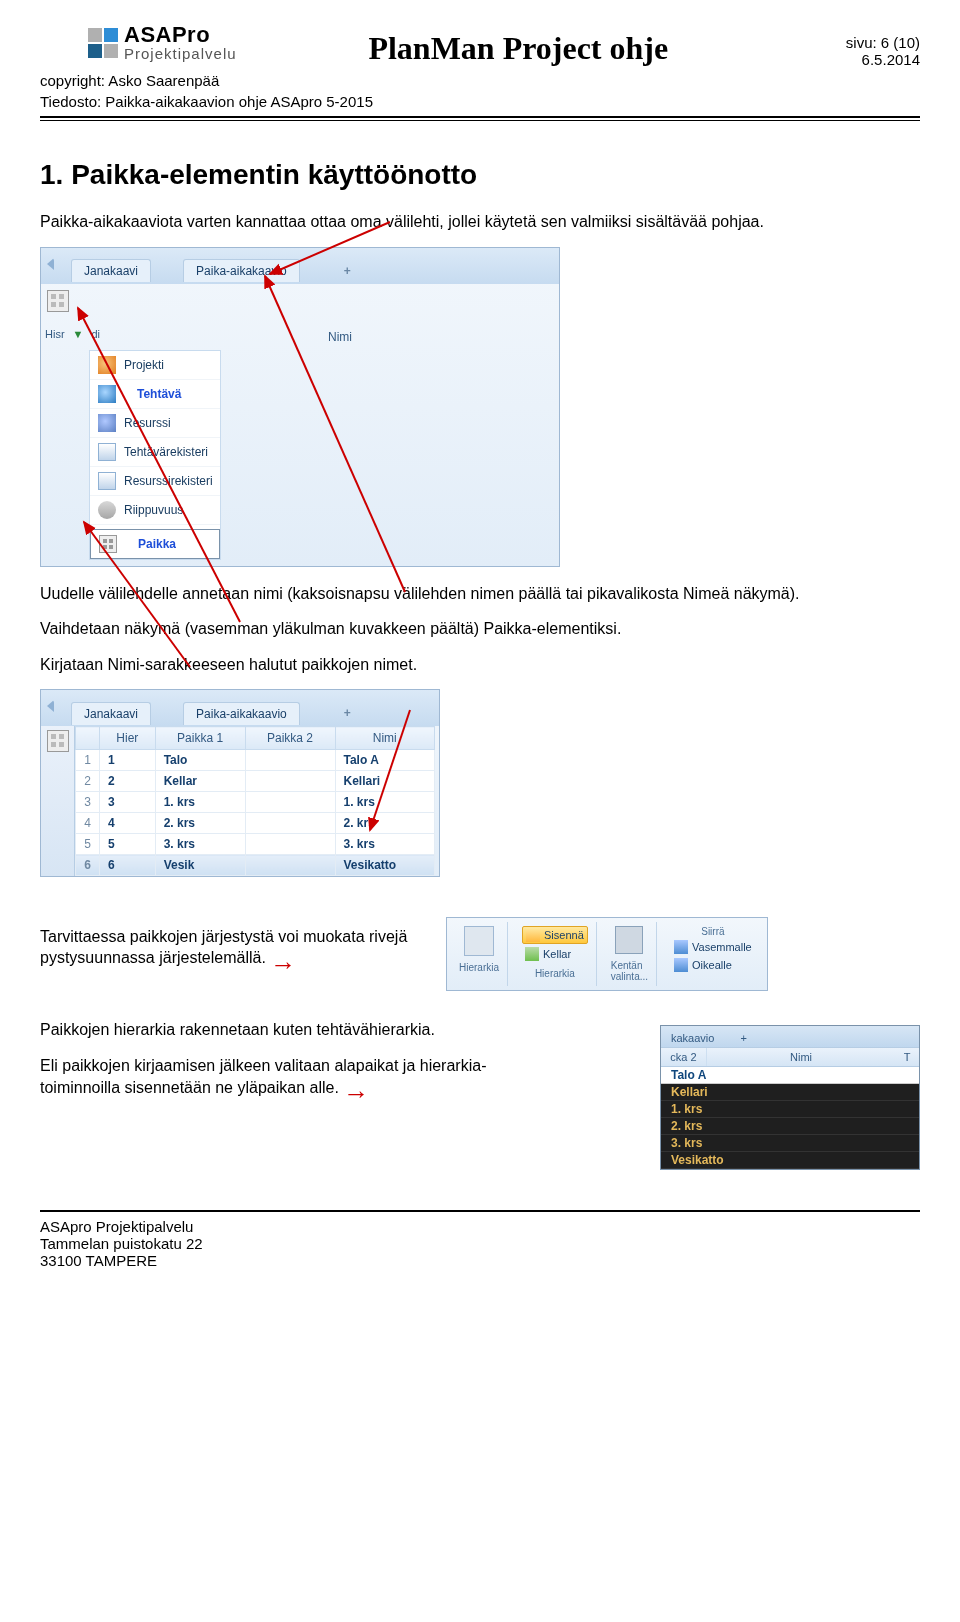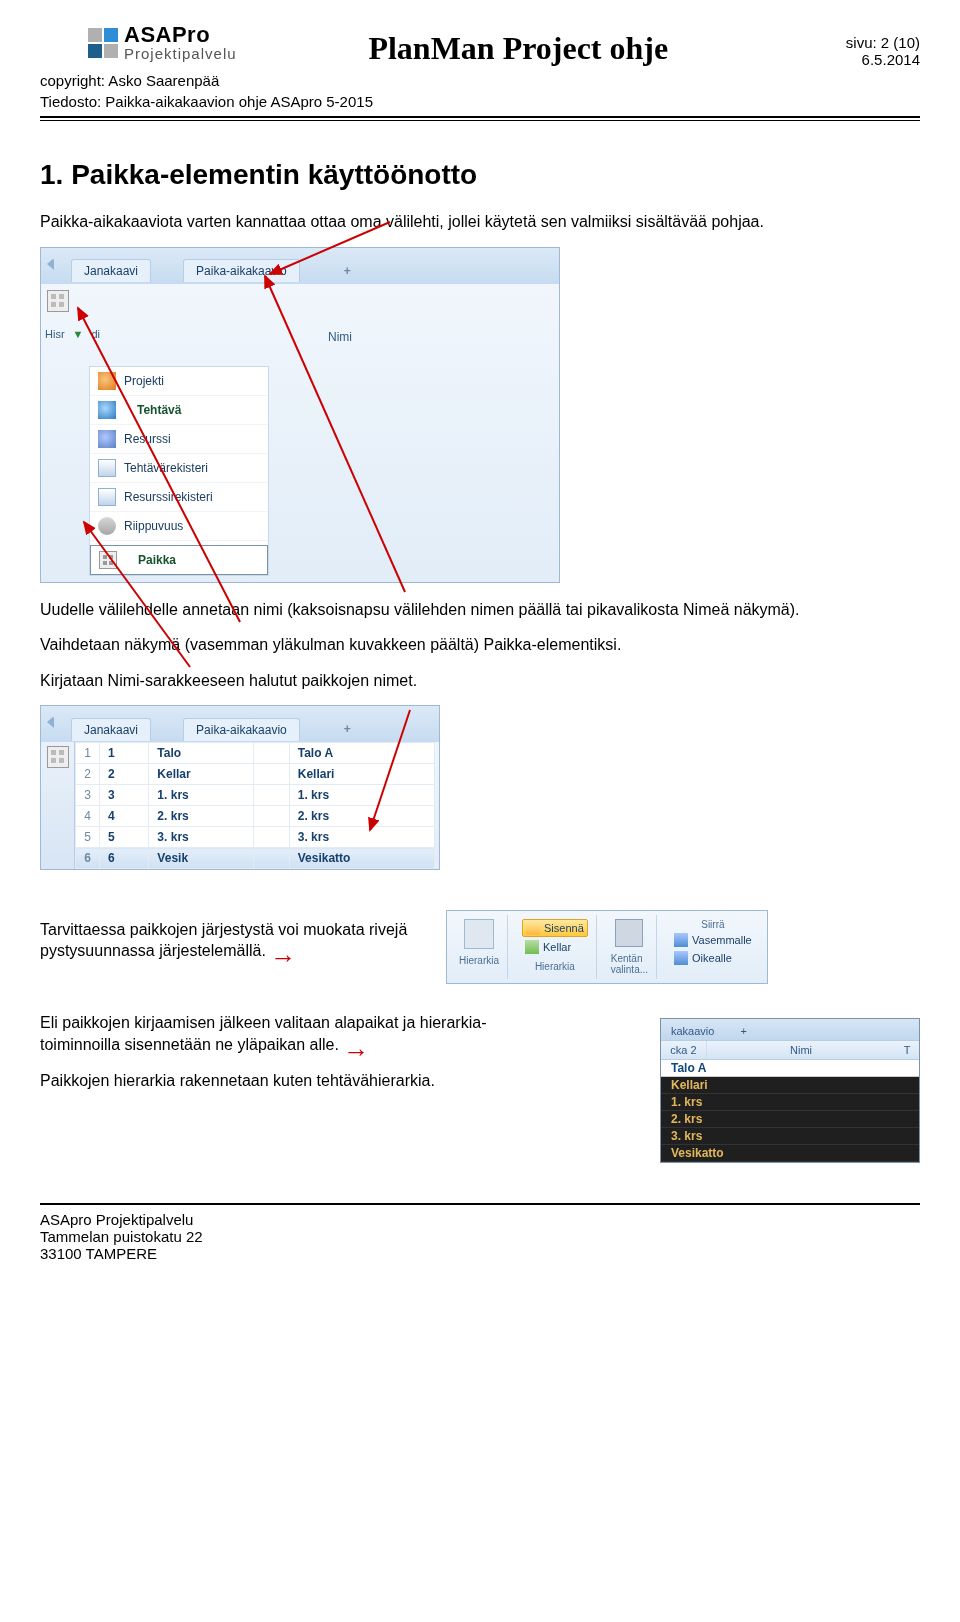--- a/index.html
+++ b/index.html
@@ -111,33 +111,33 @@
     position:absolute; left:6px; top:10px;
     width:0;height:0;border-top:6px solid transparent;border-bottom:6px solid transparent;border-right:7px solid #8fb1d4;
     background:none;border-left:none;border-right:7px solid #8fb1d4;
     border-top:6px solid transparent;border-bottom:6px solid transparent;
     padding:0;
   }
   .tabbar .tab.plus { font-weight:bold; color:#6a87a4; background:none;border:none; }
   
   .panel-row { display:flex; }
   .side-list {
-    width:180px;
+    width:132px;
     background:#fff;
     border:1px solid #c8dbee;
-    margin:16px 0 6px 8px;
+    margin:0 0 6px 8px;
   }
   .side-list .itm {
     display:flex; align-items:center; gap:8px;
     padding:5px 8px;
     font-size:12px;
     color:#1a3d61;
     border-bottom:1px solid #f0f4f8;
   }
-  .side-list .itm.bold { font-weight:bold; color:#14532d;gap:21px;}
+  .side-list .itm.bold { font-weight:bold; color:#1d4ed8;gap:21px;}
   .side-list .ico { width:18px;height:18px;display:inline-block;flex:0 0 18px; }
   
   .ic-proj{background:radial-gradient(circle at 40% 40%,#f9c57c,#e07b1e);}
   .ic-teht{background:radial-gradient(circle at 40% 40%,#a9d6ff,#2b7bc1);}
   .ic-res{background:radial-gradient(circle at 40% 40%,#b0c8ff,#5b7fc2);}
   .ic-trek{background:linear-gradient(#fff,#c0d4ea);border:1px solid #8fb1d4;}
   .ic-rrek{background:linear-gradient(#fff,#c0d4ea);border:1px solid #8fb1d4;}
   .ic-riip{background:linear-gradient(#d8d8d8,#a6a6a6);border-radius:50%;}
   .ic-paik{background:#eee;border:1px solid #999; position:relative;}
   .ic-paik::after{content:"";position:absolute;left:3px;top:3px;width:4px;height:4px;background:#999;box-shadow:6px 0 #999,0 6px #999,6px 6px #999;}
@@ -289,21 +289,21 @@
           <div class="tile dark"></div>
             <div class="tile grey"></div>
         </div>
         <div class="logo-text">
           <div class="l1">ASAPro</div>
           <div class="l2">Projektipalvelu</div>
         </div>
       </div>
       <div class="hdr-title">PlanMan Project ohje</div>
       <div class="hdr-right">
-        <div>sivu: 2 (10)</div>
+        <div>sivu: 6 (10)</div>
         <div>6.5.2014</div>
       </div>
     </div>
     <div class="hdr-sub">copyright: Asko Saarenpää</div>
     <div class="hdr-sub">Tiedosto: Paikka-aikakaavion ohje ASApro 5-2015</div>
     <hr class="hdr-rule">
     <hr class="hdr-rule thin">
   </div>
 
   <h1 class="section">1. Paikka-elementin käyttöönotto</h1>
@@ -387,20 +387,27 @@
       <span class="tab" style="margin-left:14px;">Janakaavi</span>
       <span class="tab">Paika-aikakaavio</span>
       <span class="tab plus">+</span>
     </div>
     <div class="tbl-wrap">
       <div class="left-tree">
           <div class="tree-ico"></div>
         </div>
       <table class="planman">
         <tbody>
+            <tr>
+          <th></th>
+          <th>Hier</th>
+          <th>Paikka 1</th>
+          <th>Paikka 2</th>
+          <th>Nimi</th>
+        </tr>
         <tr>
               <td class="idx">1</td>
               <td class="blue bold">1</td>
               <td class="blue bold">Talo</td>
               <td></td>
               <td class="blue bold">Talo A</td>
             </tr>
         <tr>
               <td class="idx">2</td>
               <td class="blue bold">2</td>
@@ -504,25 +511,25 @@
                 <span>Oikealle</span>
               </div>
           </div>
         </div>
       </div>
     </div>
   </div>
 
   <div class="layout-bot">
     <div class="txt">
+      <p class="body" style="margin-top:0;">Paikkojen hierarkia rakennetaan kuten tehtävähierarkia.</p>
       <p class="body" style="margin-top:0;">
         <span>Eli paikkojen kirjaamisen jälkeen valitaan alapaikat ja hierarkia-toiminnoilla sisennetään ne yläpaikan alle.</span>
         <span class="tiny-arrow">→</span>
       </p>
-      <p class="body" style="margin-top:0;">Paikkojen hierarkia rakennetaan kuten tehtävähierarkia.</p>
     </div>
     <div style="flex:1;display:flex;justify-content:flex-end;">
       <div class="dark-panel">
         <div class="dp-tabs">
           <span>kakaavio</span>
           <span>+</span>
         </div>
         <div class="dp-head">
           <span>cka 2</span>
           <span>Nimi</span>

